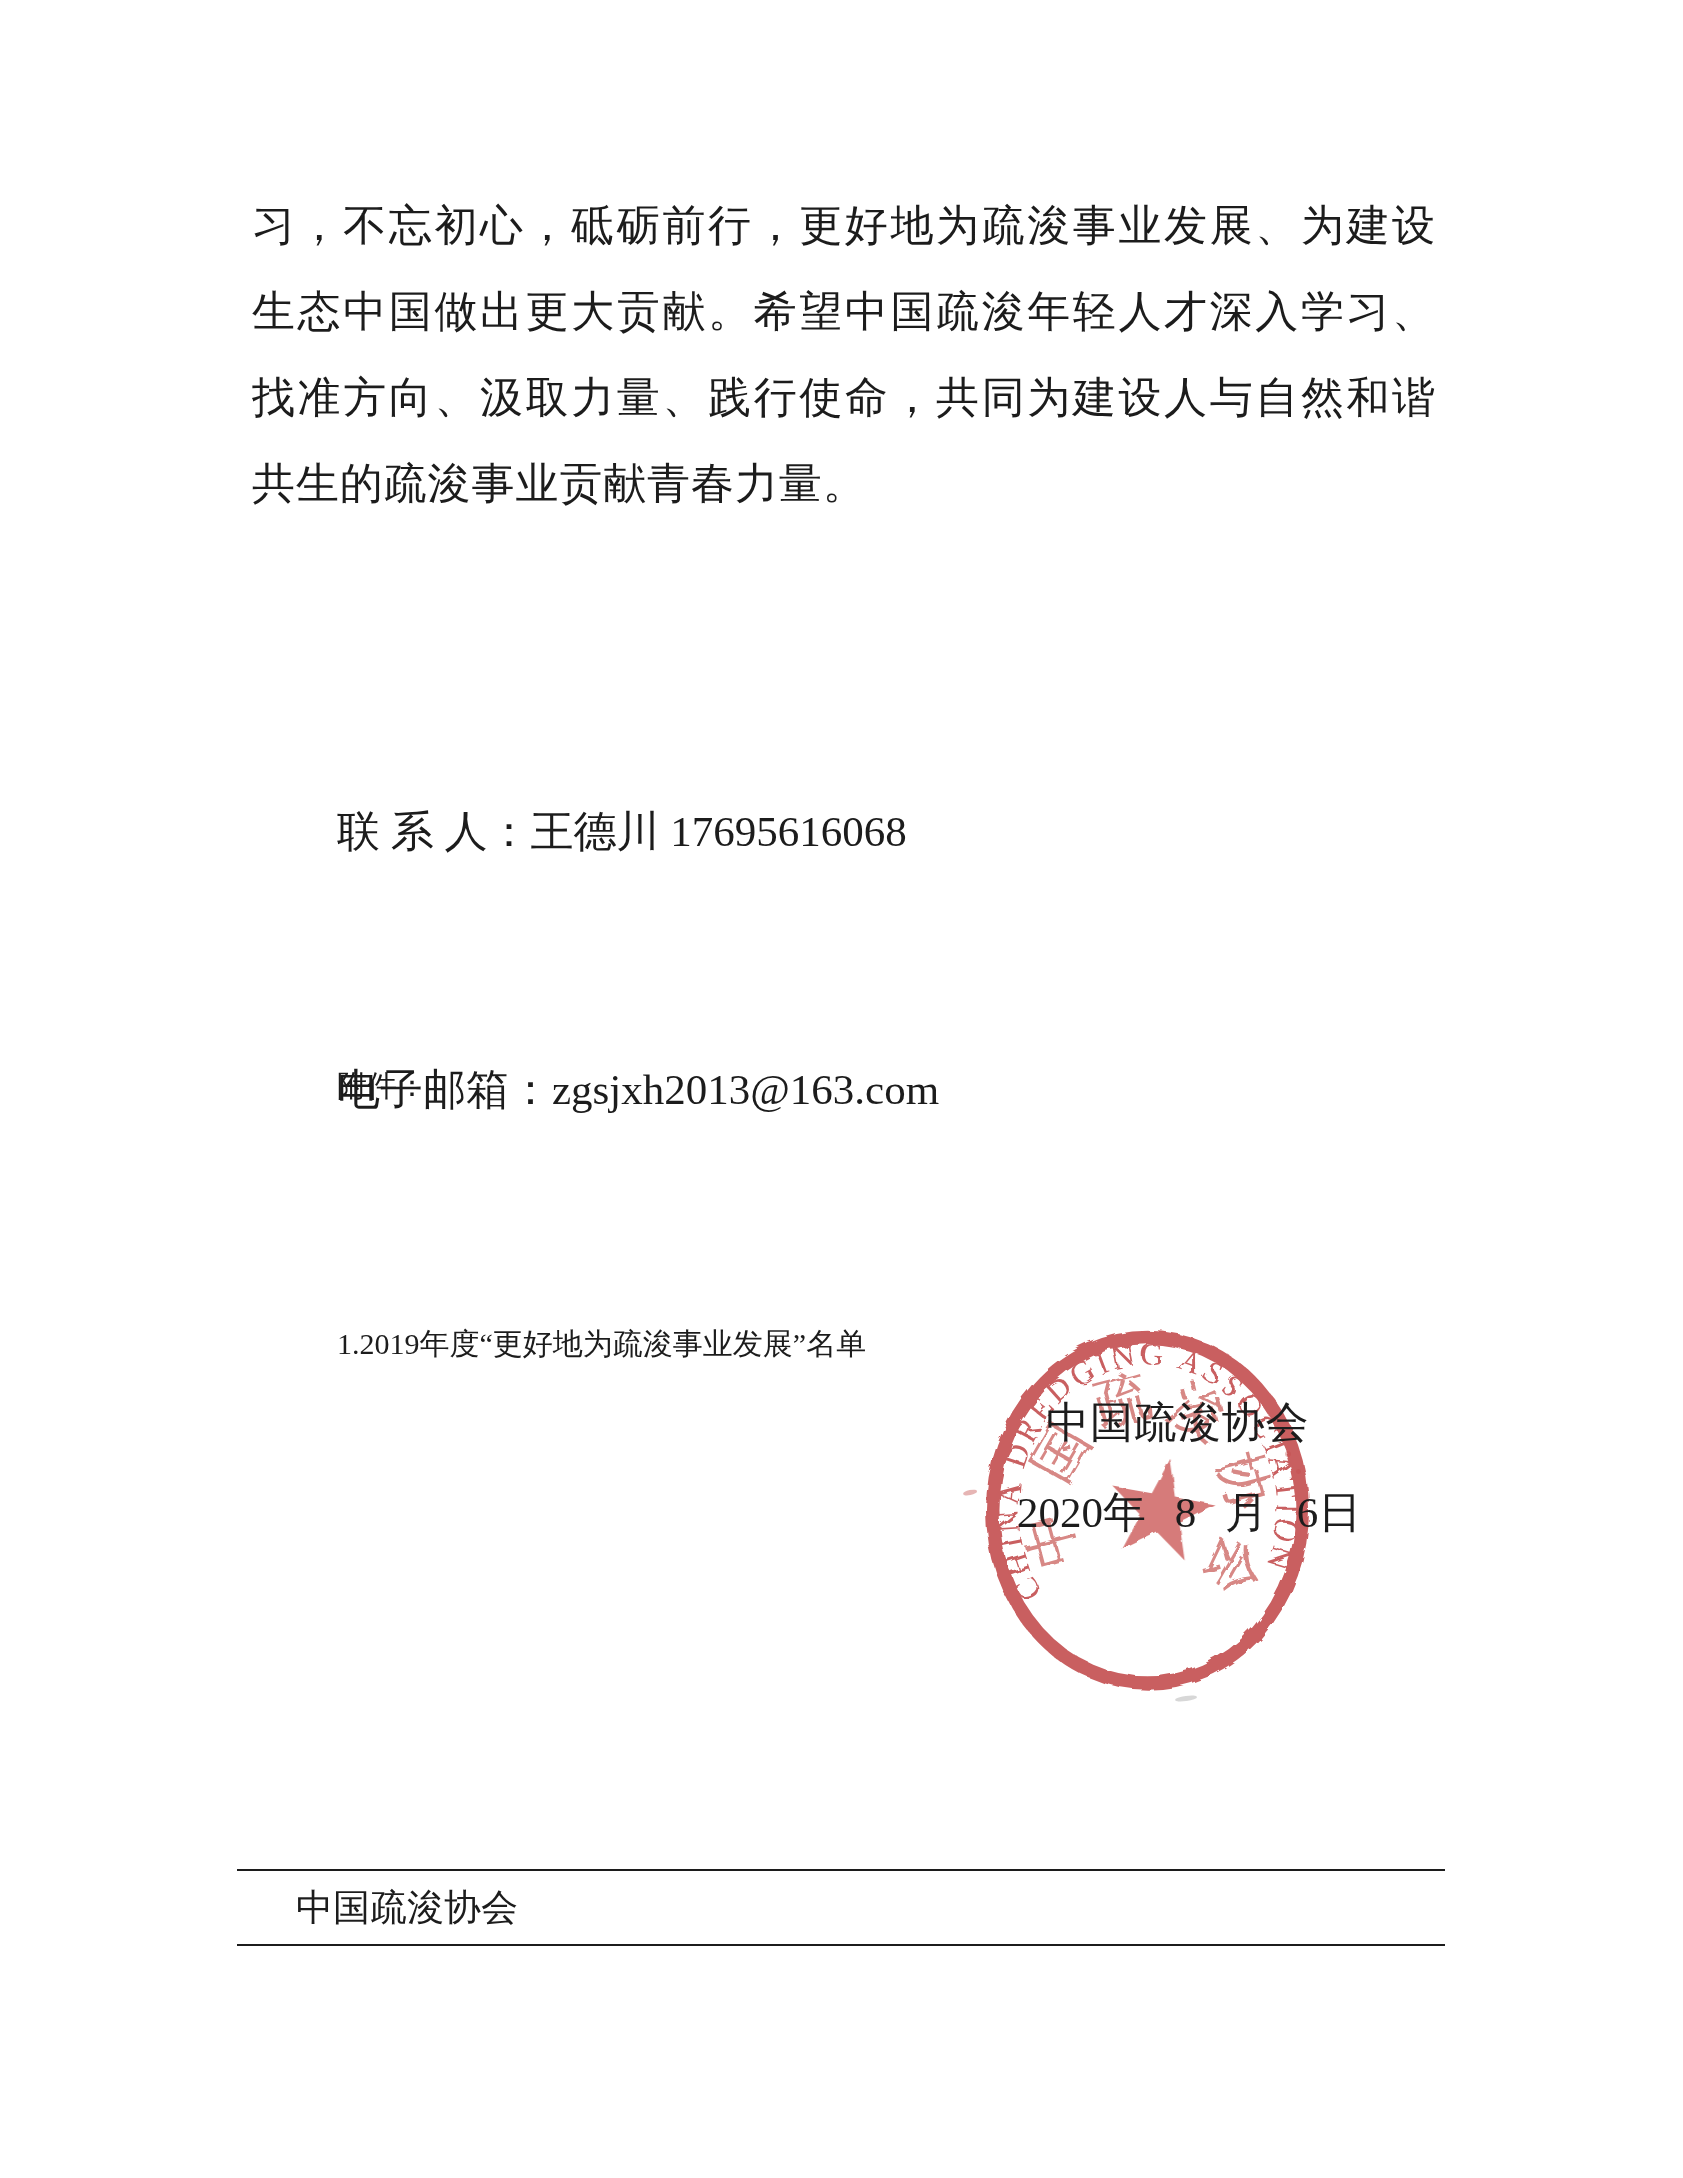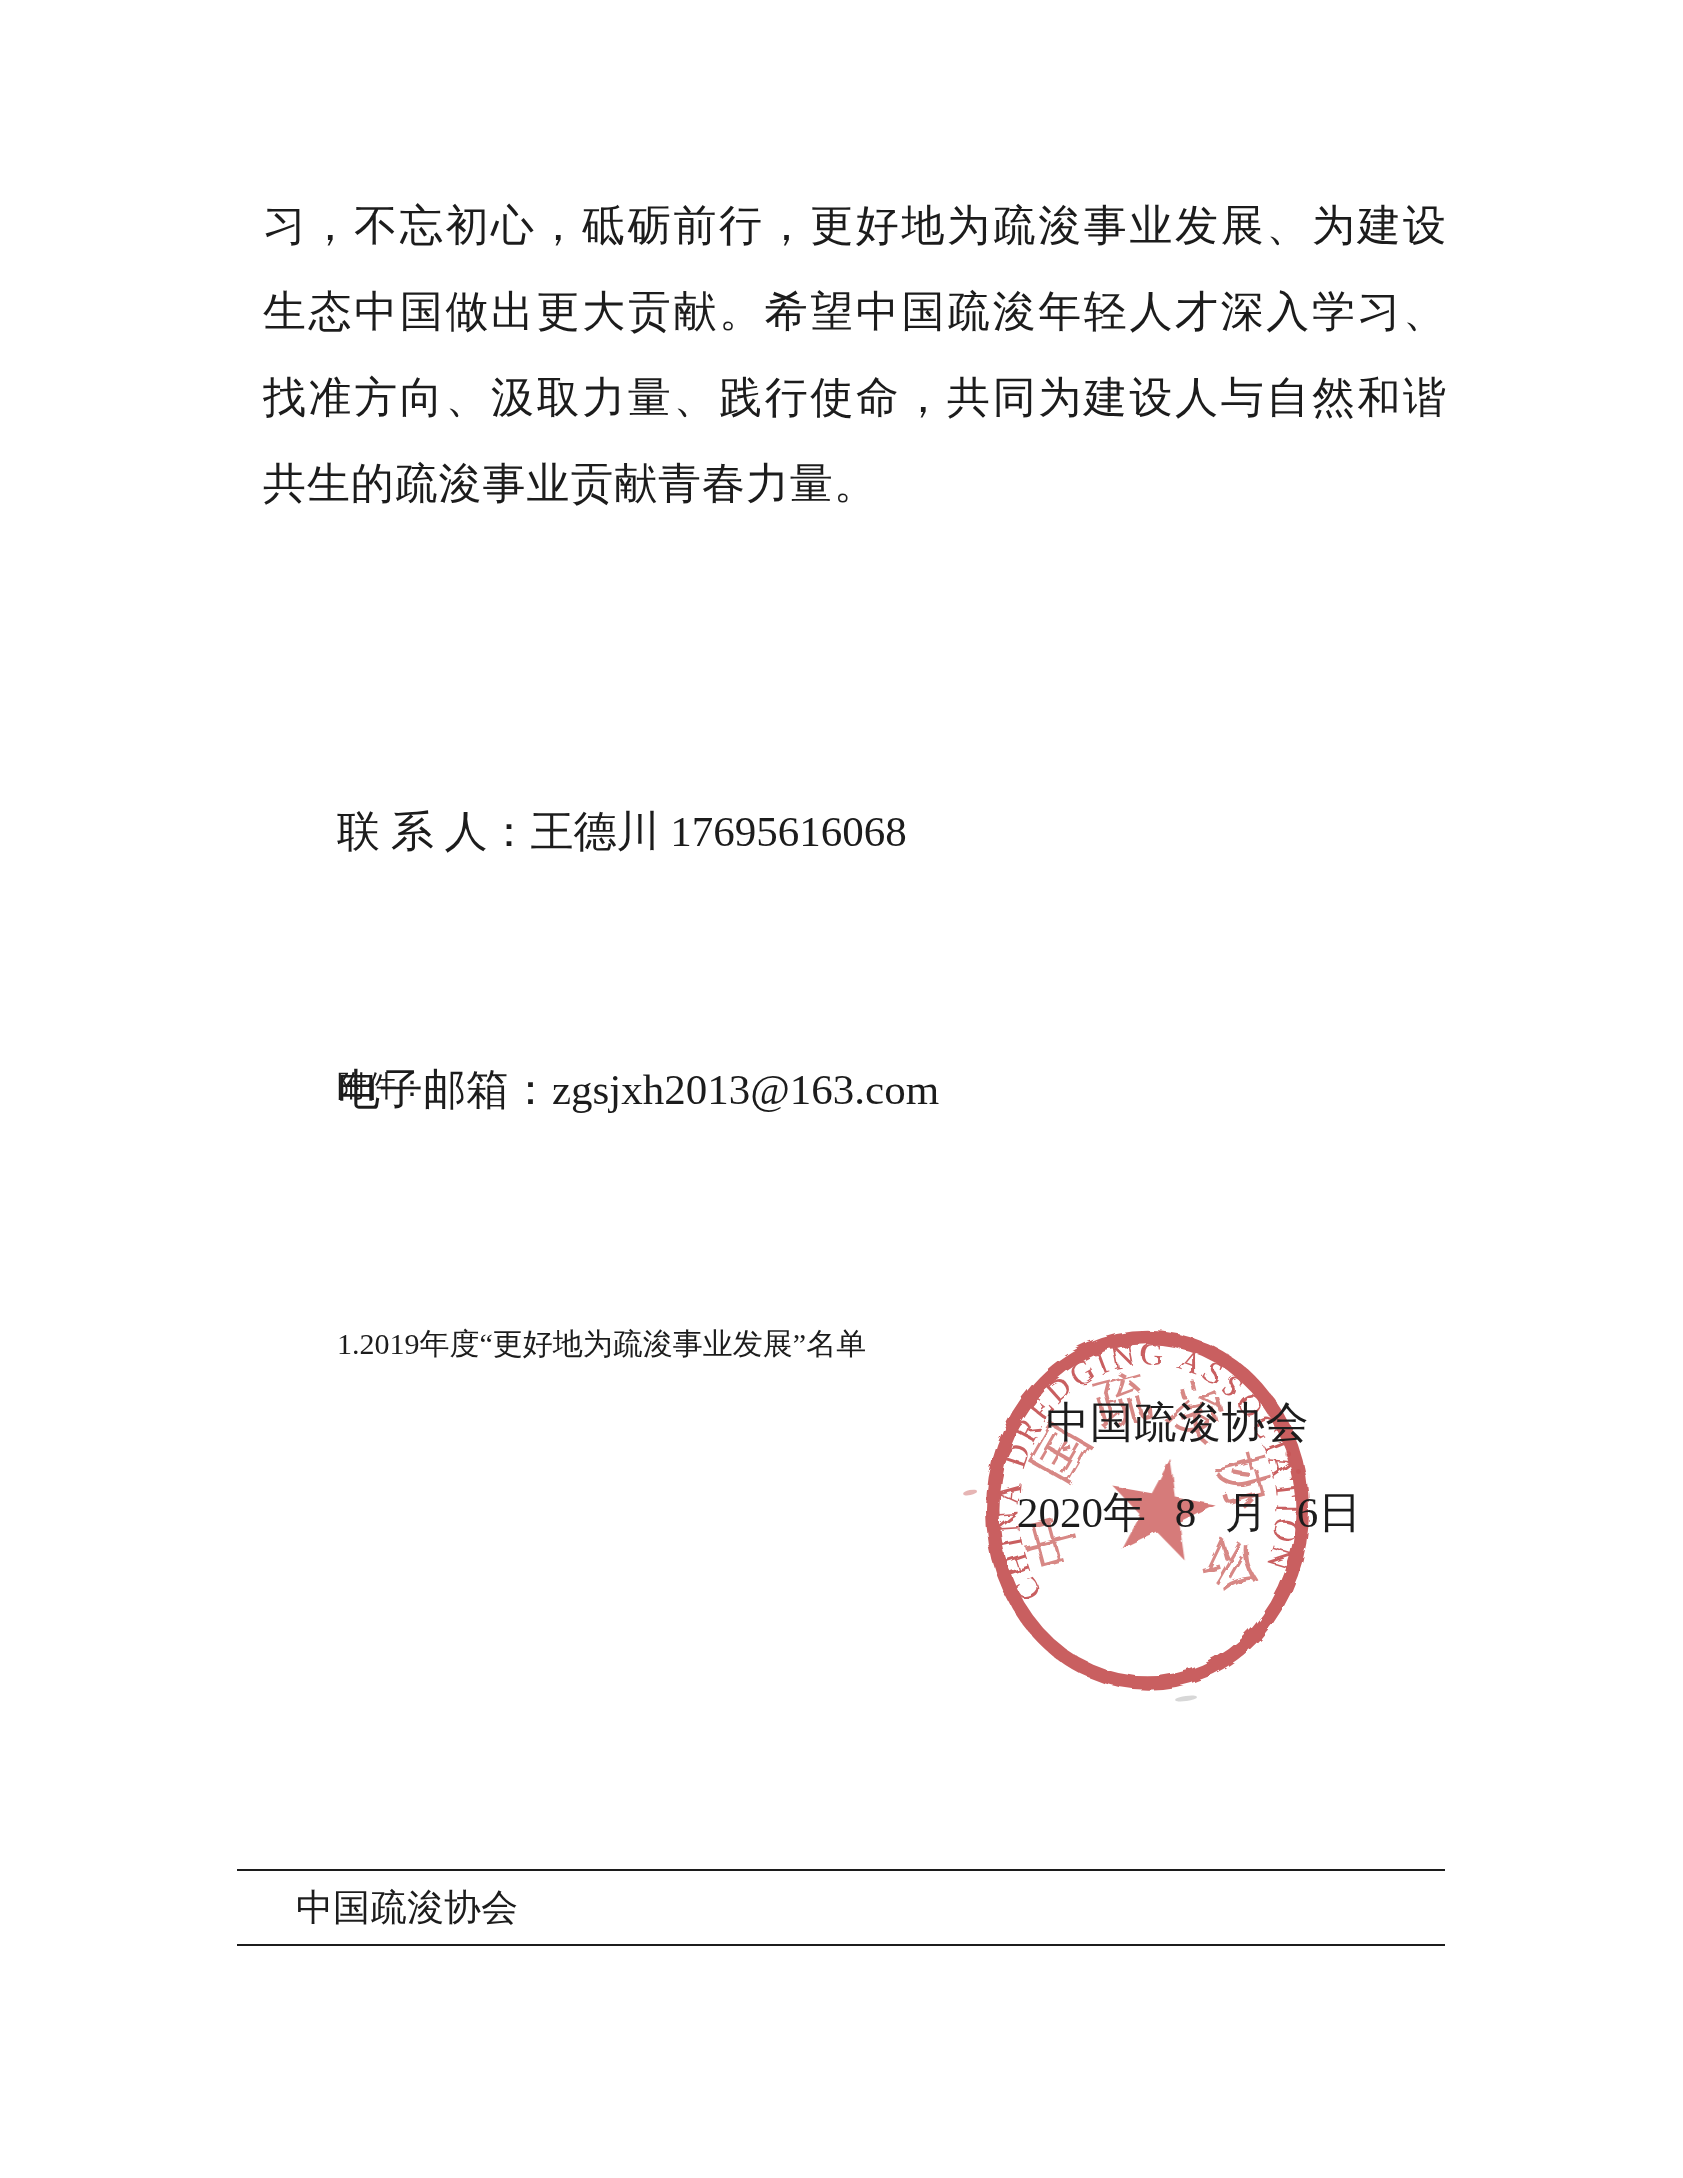--- a/index.html
+++ b/index.html
@@ -4,21 +4,21 @@
 <title>Document</title>
 <style>
   html,body{margin:0;padding:0;}
   body{
     width:1683px;height:2178px;position:relative;background:#ffffff;
     font-family:"Liberation Serif","DejaVu Serif",serif;
     color:#1c1c1c;overflow:hidden;
   }
   
   .body-block{
-    position:absolute;left:263px;top:183px;width:1184px;
+    position:absolute;left:252px;top:183px;width:1184px;
     font-size:43px;line-height:86px;letter-spacing:0.9px;
   }
   .bline{text-align:justify;text-align-last:justify;white-space:nowrap;}
   .bline.last{text-align-last:left;font-family:Liberation Serif, serif;}
   
   .contact-block{
     position:absolute;left:337px;top:617px;
     font-size:43px;line-height:86px;white-space:pre;
   }
   

